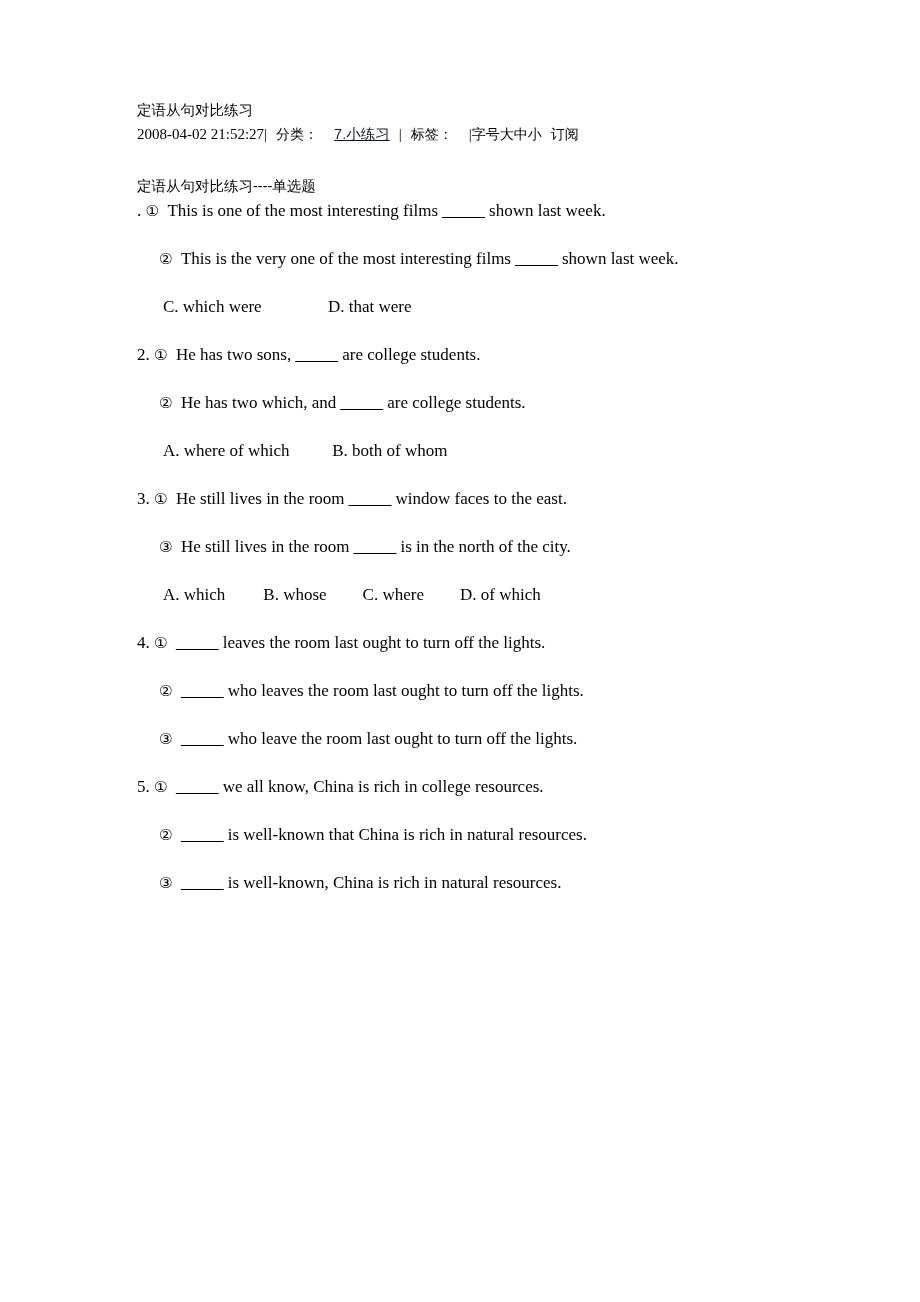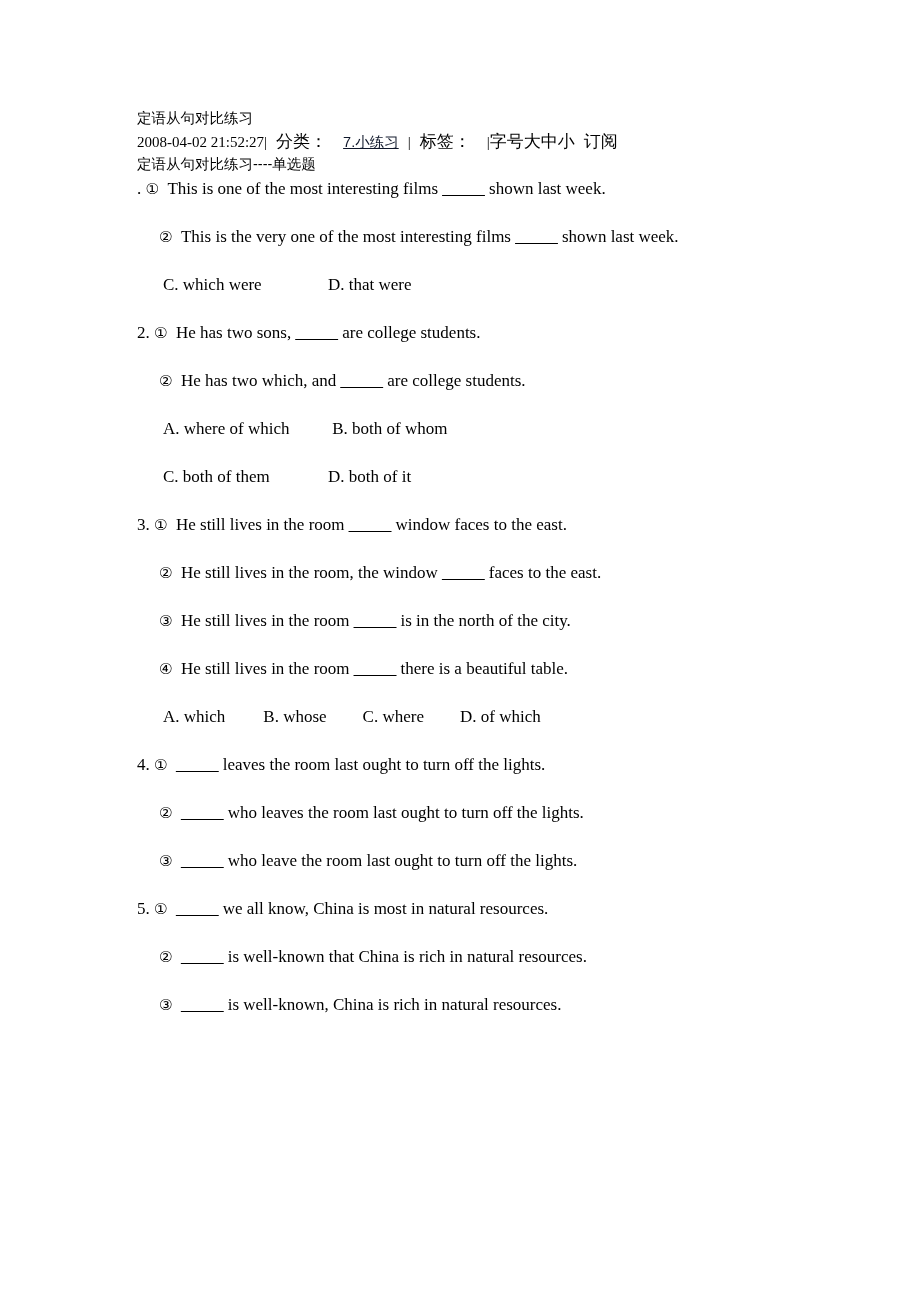--- a/index.html
+++ b/index.html
@@ -21,21 +21,21 @@
     position: absolute;
     left: 0;
     top: 0;
     width: 920px;
     height: 1302px;
   }
 
   .content {
     position: absolute;
     left: 137px;
-    top: 108px;
+    top: 100px;
     width: 740px;
   }
 
   
   .post-title {
     font-family: "Liberation Sans", "DejaVu Sans", sans-serif;
     font-size: 14.5px;
     line-height: 21px;
     color: #000;
     white-space: nowrap;
@@ -46,34 +46,35 @@
     line-height: 22px;
     white-space: nowrap;
     color: #000;
     margin-top: 2px;
   }
   .post-meta .seg {
     font-family: "Liberation Serif", "DejaVu Serif", serif;
   }
   .post-meta .cn {
     font-family: "Liberation Sans", "DejaVu Sans", sans-serif;
-    font-size: 17px;
+    font-size: 14px;
   }
   .post-meta .cat-link {
     color: #0f172a;
     text-decoration: underline;
     font-family: "Liberation Sans", "DejaVu Sans", sans-serif;
     font-size: 14.5px;
     cursor: pointer;
   }
   .sp { display: inline-block; width: 9px; }
   .sp-lg { display: inline-block; width: 16px; }
 
   
   .body-block {
+    margin-top: 30px;
   }
 
   .section-heading {
     font-family: "Liberation Sans", "DejaVu Sans", sans-serif;
     font-size: 14.5px;
     line-height: 22px;
     white-space: nowrap;
     margin-bottom: 3px;
   }
 
@@ -127,36 +128,33 @@
       <div id="questions-root">
           <div>
             <div class="q-line indent-1"><span class="num">.</span>&nbsp;<span class="circ">①</span>&nbsp;&nbsp;<span>This is one of the most interesting films </span><span class="blank">_____</span><span> shown last week.</span></div>
             <div class="q-line indent-2"><span class="circ">②</span>&nbsp;&nbsp;<span>This is the very one of the most interesting films </span><span class="blank">_____</span><span> shown last week.</span></div>
             <div class="opt-line indent-opt"><span class="col2" style="width: 165px;">C. which were</span><span style="white-space: pre;">D. that were</span></div>
           </div>
           <div>
             <div class="q-line indent-1"><span class="num">2.</span>&nbsp;<span class="circ">①</span>&nbsp;&nbsp;<span>He has two sons, </span><span class="blank">_____</span><span> are college students.</span></div>
             <div class="q-line indent-2"><span class="circ">②</span>&nbsp;&nbsp;<span>He has two which, and </span><span class="blank">_____</span><span> are college students.</span></div>
             <div class="opt-line indent-opt"><span class="col2" style="width: 165px;">A. where of which</span><span style="white-space: pre;"> B. both of whom</span></div>
-            <div class="opt-line indent-opt"><span class="col2" style="width: 165px;">C. both of them</span><span style="white-space: pre;">D. both of it</span></div>
           </div>
           <div>
             <div class="q-line indent-1"><span class="num">3.</span>&nbsp;<span class="circ">①</span>&nbsp;&nbsp;<span>He still lives in the room </span><span class="blank">_____</span><span> window faces to the east.</span></div>
-            <div class="q-line indent-2"><span class="circ">②</span>&nbsp;&nbsp;<span>He still lives in the room, the window </span><span class="blank">_____</span><span> faces to the east.</span></div>
             <div class="q-line indent-2"><span class="circ">③</span>&nbsp;&nbsp;<span>He still lives in the room </span><span class="blank">_____</span><span> is in the north of the city.</span></div>
-            <div class="q-line indent-2"><span class="circ">④</span>&nbsp;&nbsp;<span>He still lives in the room </span><span class="blank">_____</span><span> there is a beautiful table.</span></div>
             <div class="opt-line indent-opt"><span>A. which</span><span style="display: inline-block; width: 38px;"></span><span>B. whose</span><span style="display: inline-block; width: 36px;"></span><span>C. where</span><span style="display: inline-block; width: 36px;"></span><span>D. of which</span></div>
           </div>
           <div>
             <div class="q-line indent-1"><span class="num">4.</span>&nbsp;<span class="circ">①</span>&nbsp;&nbsp;<span class="blank">_____</span><span> leaves the room last ought to turn off the lights.</span></div>
             <div class="q-line indent-2"><span class="circ">②</span>&nbsp;&nbsp;<span class="blank">_____</span><span> who leaves the room last ought to turn off the    lights.</span></div>
             <div class="q-line indent-2"><span class="circ">③</span>&nbsp;&nbsp;<span class="blank">_____</span><span> who leave the room last ought to turn off the lights.</span></div>
           </div>
           <div>
-            <div class="q-line indent-1"><span class="num">5.</span>&nbsp;<span class="circ">①</span>&nbsp;&nbsp;<span class="blank">_____</span><span> we all know, China is most in natural resources.</span></div>
+            <div class="q-line indent-1"><span class="num">5.</span>&nbsp;<span class="circ">①</span>&nbsp;&nbsp;<span class="blank">_____</span><span> we all know, China is rich in college resources.</span></div>
             <div class="q-line indent-2"><span class="circ">②</span>&nbsp;&nbsp;<span class="blank">_____</span><span> is well-known that China is rich in natural resources.</span></div>
             <div class="q-line indent-2"><span class="circ">③</span>&nbsp;&nbsp;<span class="blank">_____</span><span> is well-known, China is rich in natural resources.</span></div>
           </div>
         </div>
     </div>
 
   </div>
 </div>
 
 </body></html>

